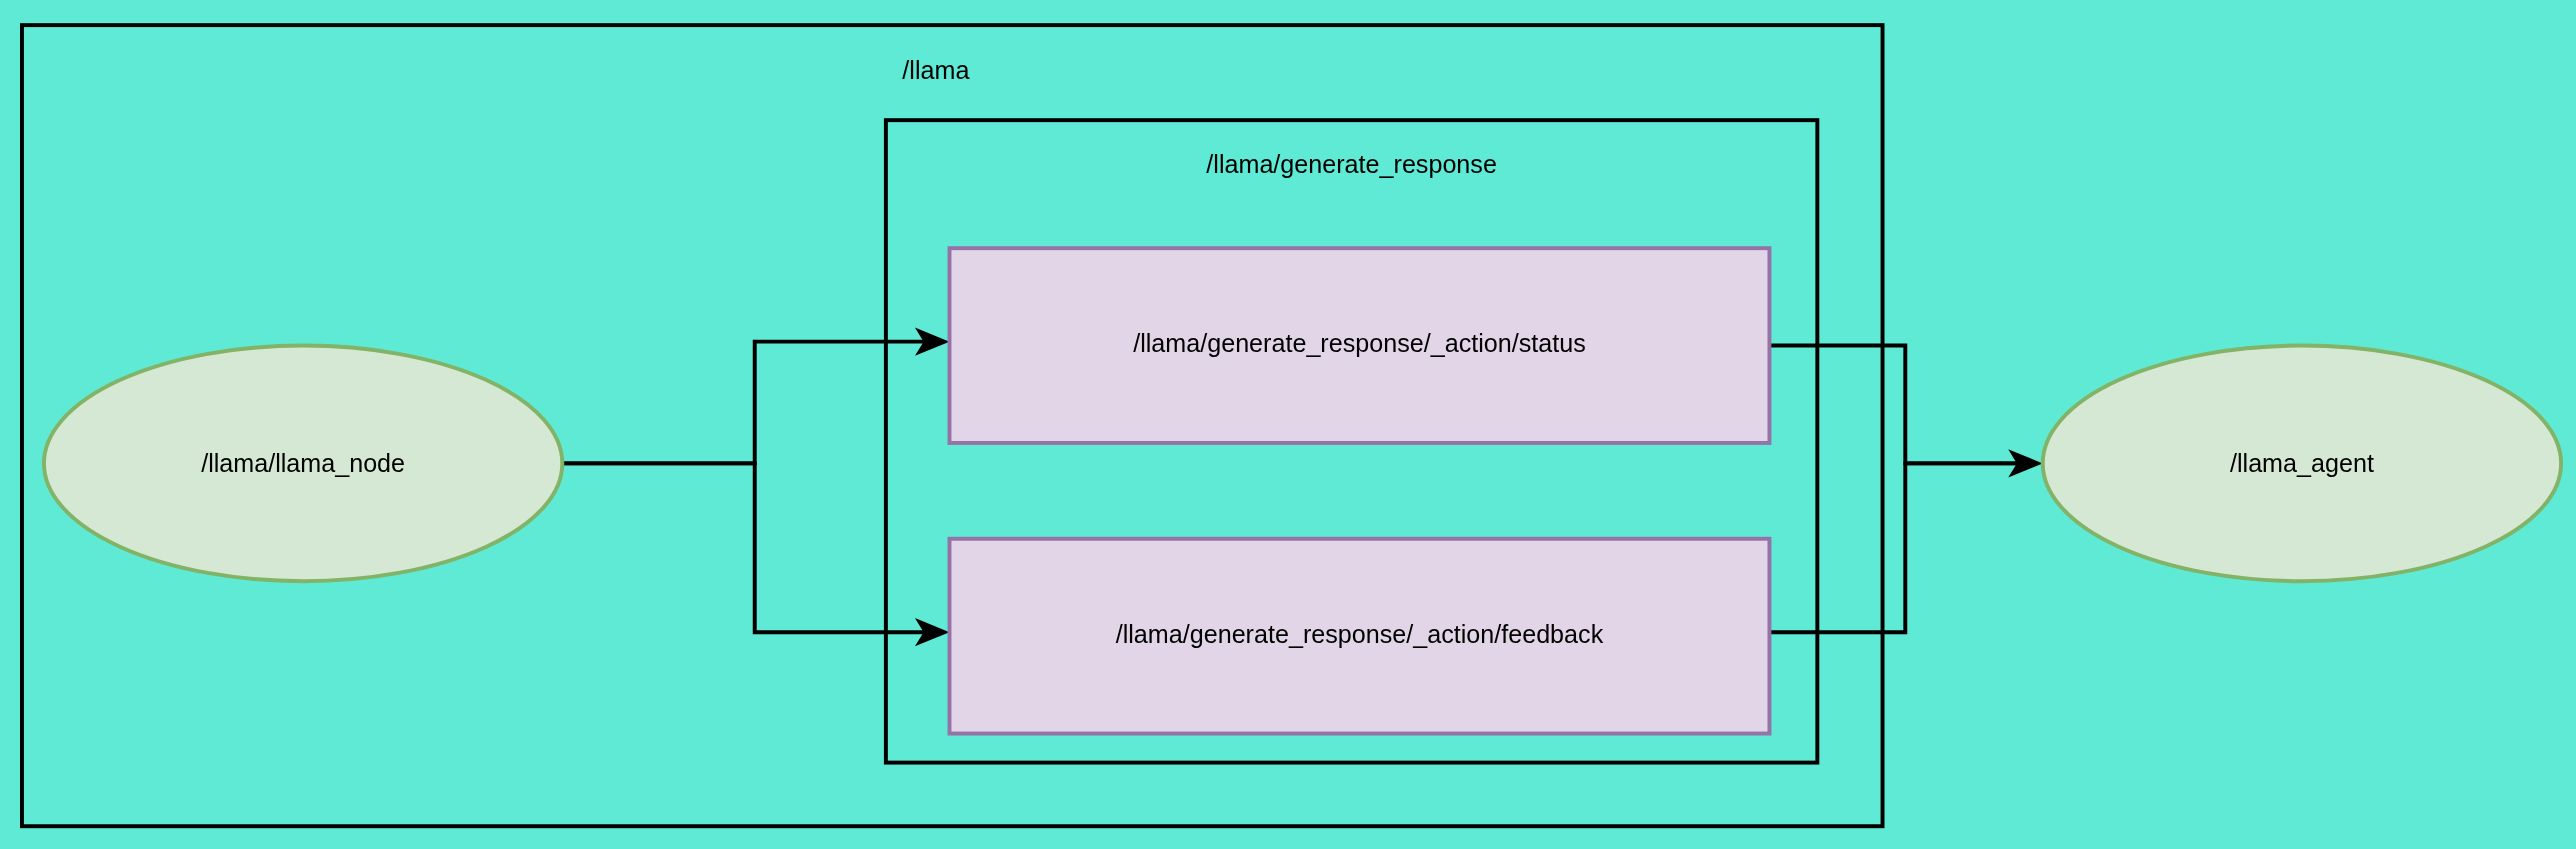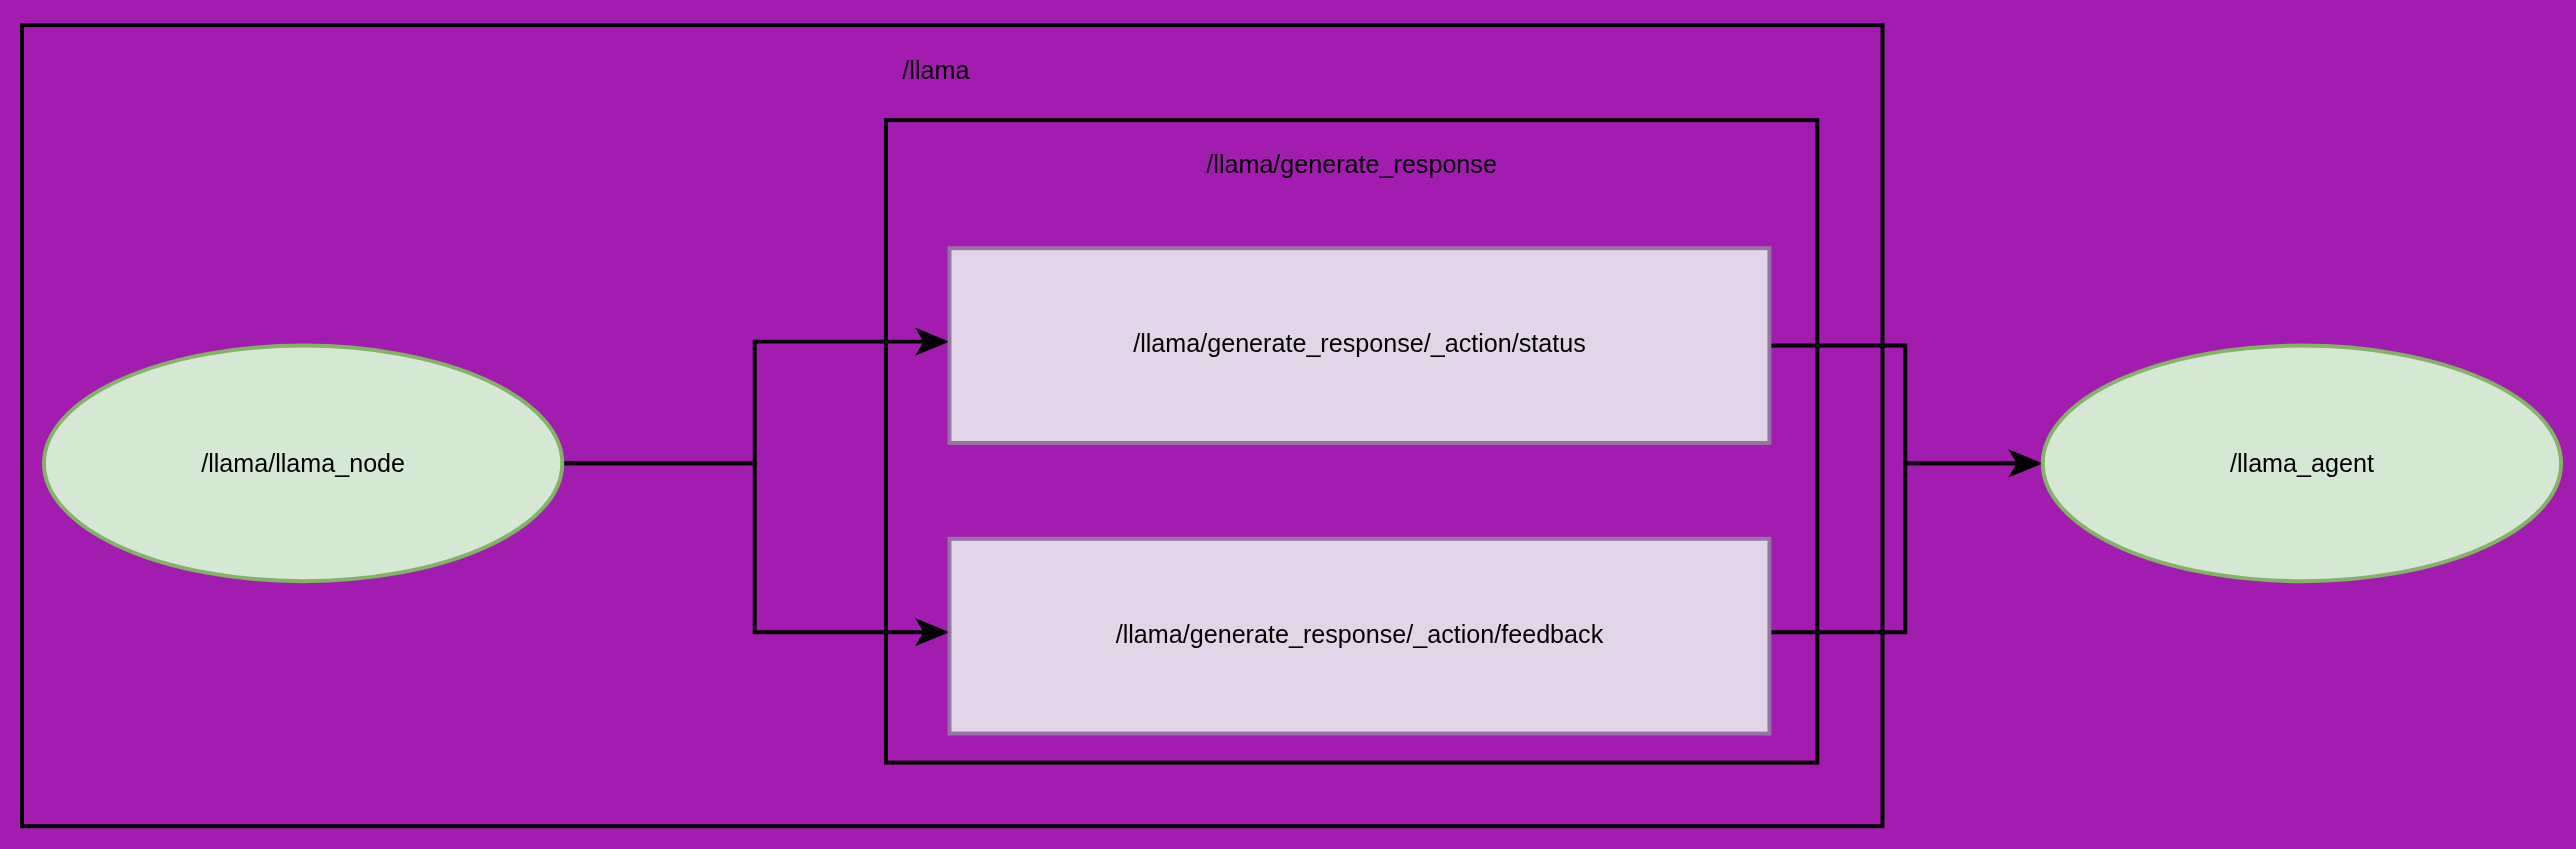--- a/index.html
+++ b/index.html
@@ -11,21 +11,21 @@
   body {
     width: 2576px;
     height: 849px;
     overflow: hidden;
     font-family: "Liberation Sans", sans-serif;
   }
   #diagram-root {
     position: relative;
     width: 2576px;
     height: 849px;
-    background: #a21caf;
+    background: #5eead4;
   }
   svg#graph-svg {
     display: block;
     width: 2576px;
     height: 849px;
   }
   .cluster-box {
     fill: none;
     stroke: #000000;
     stroke-width: 5;

